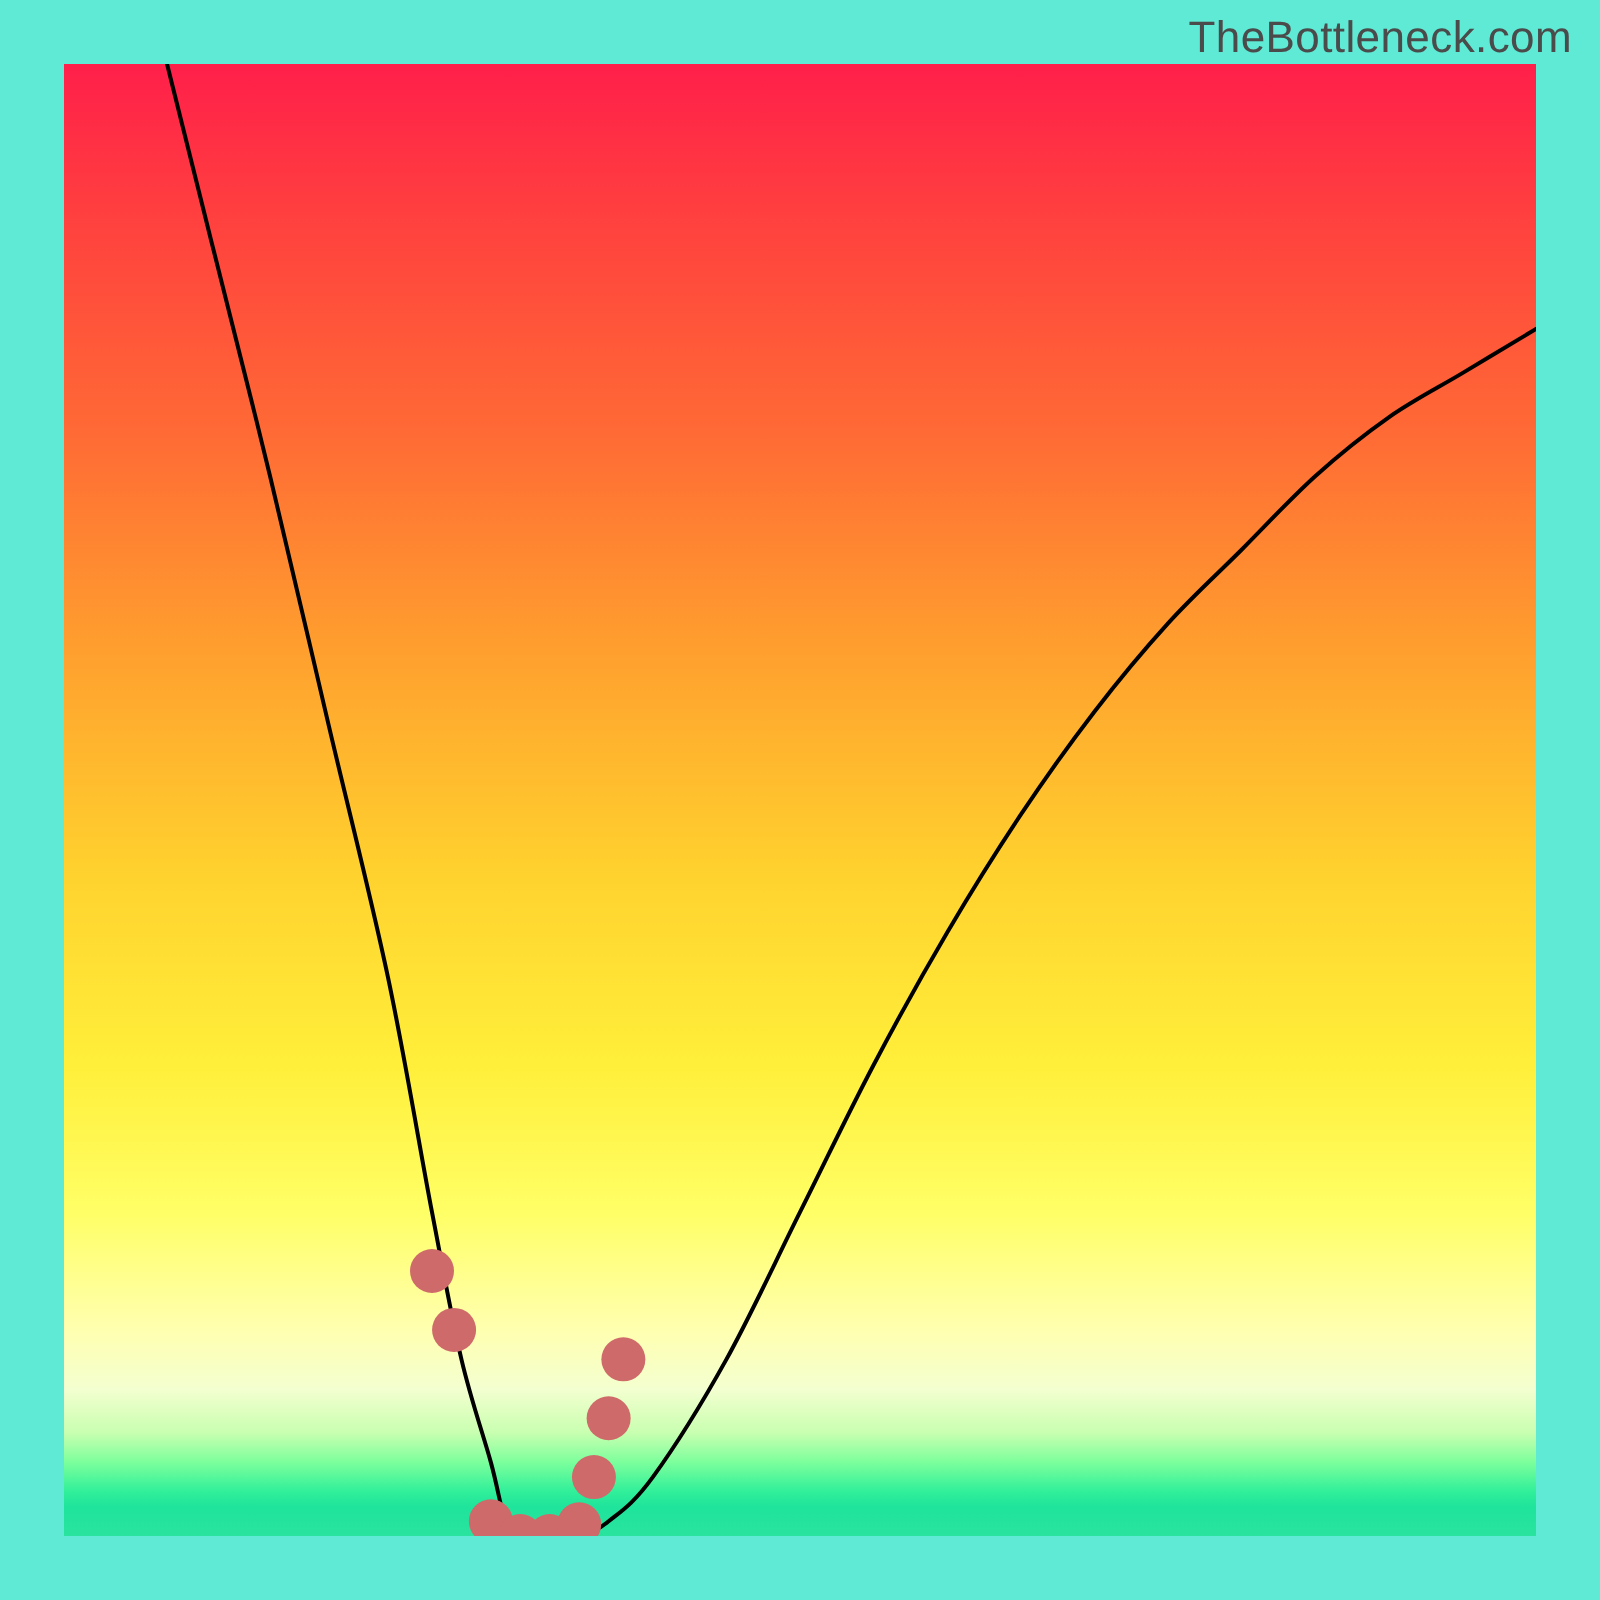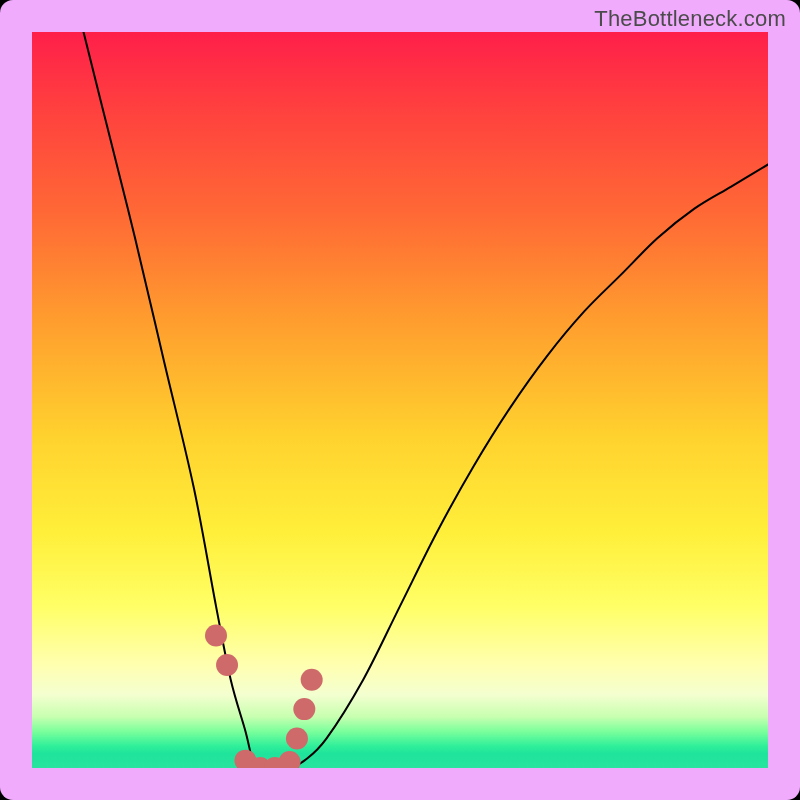--- a/index.html
+++ b/index.html
@@ -8,22 +8,21 @@
     width: 800px;
     height: 800px;
     background: #000;
     overflow: hidden;
     font-family: Arial, Helvetica, sans-serif;
   }
   .frame {
     position: relative;
     width: 800px;
     height: 800px;
-    background: #f0abfc;
-    border-radius: 13px;
+    background: #5eead4;
   }
   .plot-area {
     position: absolute;
     left: 32px;
     top: 32px;
     width: 736px;
     height: 736px;
     background: linear-gradient(
       to bottom,
       #ff1f4a 0%,

